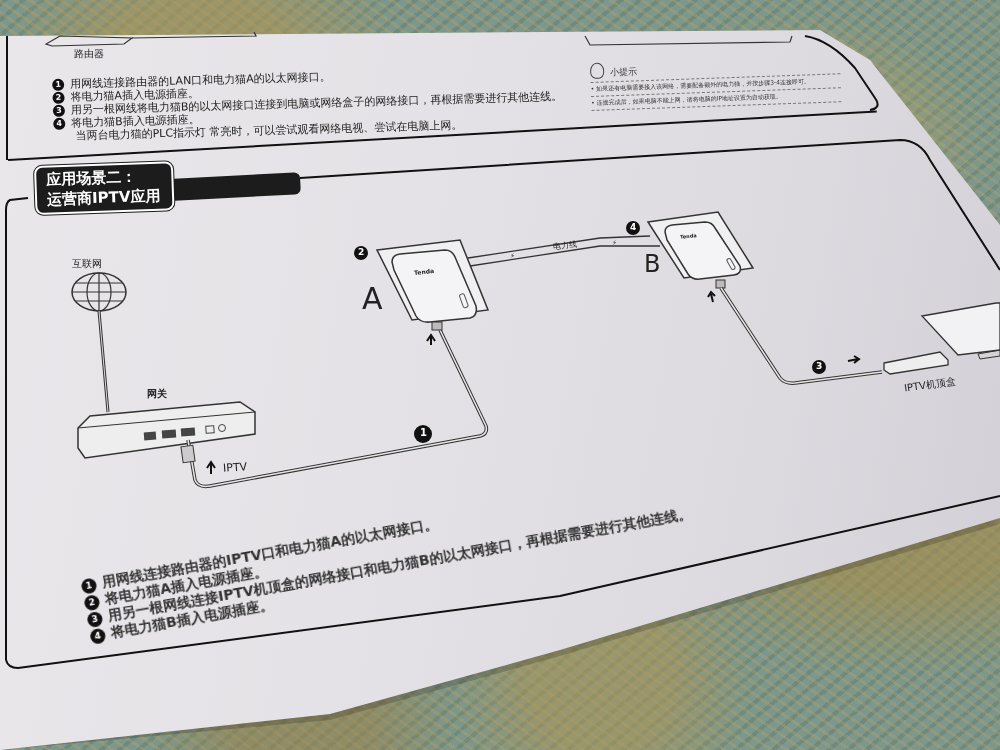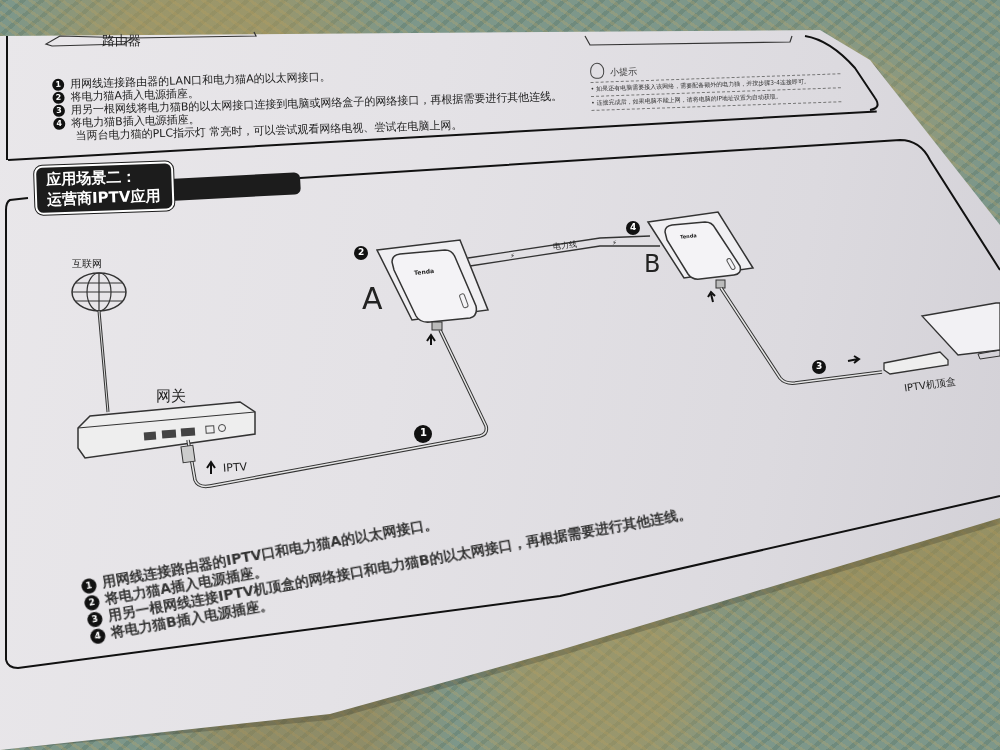--- a/index.html
+++ b/index.html
@@ -32,21 +32,21 @@
     .step-num {
       display: inline-block; width: 12px; height: 12px; border-radius: 50%;
       background: #111; color: #fff; font-size: 8px; line-height: 12px; text-align: center;
       font-weight: bold; margin-right: 6px; vertical-align: middle;
     }
     .top-steps {
       position: absolute; left: 52px; top: 78px; font-size: 11px; color: #222;
       transform: rotate(-1.6deg); transform-origin: 0 0; line-height: 13px;
     }
     .top-steps div { white-space: nowrap; }
-    .router-label { position: absolute; left: 74px; top: 32px; font-size: 13px; color: #222; margin-left: 28px; }
+    .router-label { position: absolute; left: 74px; top: 47px; font-size: 10px; color: #222; }
     .tip {
       position: absolute; left: 590px; top: 67px; transform: rotate(-2deg); transform-origin: 0 0;
       font-size: 6px; color: #333;
     }
     .tip .tip-title { font-size: 9px; margin-left: 20px; }
     .tip .tip-line { border-top: 1px dashed #777; padding-top: 2px; margin-top: 2px; white-space: nowrap; width: 250px; }
     .bulb {
       position: absolute; left: 0; top: -4px; width: 12px; height: 14px; border: 1.5px solid #444;
       border-radius: 50% 50% 40% 40%;
     }
@@ -184,21 +184,21 @@
     <path d="M978 354 L1000 350 L1000 356 L980 359 Z" fill="none" stroke="#333"></path>
   </g>
 </svg>
 
 <div class="lbl" style="left:420px;top:427px;font-size:10px;color:#fff;font-weight:bold;">1</div>
 <div class="lbl" style="left:358px;top:247px;font-size:9px;color:#fff;font-weight:bold;">2</div>
 <div class="lbl" style="left:816px;top:361px;font-size:9px;color:#fff;font-weight:bold;">3</div>
 <div class="lbl" style="left:630px;top:222px;font-size:9px;color:#fff;font-weight:bold;">4</div>
 
 <div class="lbl" style="left:72px;top:257px;font-size:10px;">互联网</div>
-<div class="lbl" style="left:156px;top:387px;font-size:15px;font-weight:normal;">网关</div>
+<div class="lbl" style="left:147px;top:387px;font-size:10px;font-weight:bold;">网关</div>
 <div class="lbl" style="left:223px;top:461px;font-size:11px;transform:rotate(-4deg);">IPTV</div>
 <div class="lbl" style="left:362px;top:281px;font-size:30px;">A</div>
 <div class="lbl" style="left:644px;top:250px;font-size:24px;">B</div>
 <div class="lbl" style="left:553px;top:240px;font-size:8px;transform:rotate(-6deg);">电力线</div>
 <div class="lbl" style="left:904px;top:378px;font-size:10px;transform:rotate(-8deg);">IPTV机顶盒</div>
 <div class="lbl" style="left:414px;top:268px;font-size:6px;font-weight:bold;transform:rotate(-6deg);">Tenda</div>
 <div class="lbl" style="left:680px;top:233px;font-size:5px;font-weight:bold;transform:rotate(-6deg);">Tenda</div>
 
 <div class="bottom-steps">
   <div><span class="step-num">1</span><span>用网线连接路由器的IPTV口和电力猫A的以太网接口。</span></div>

